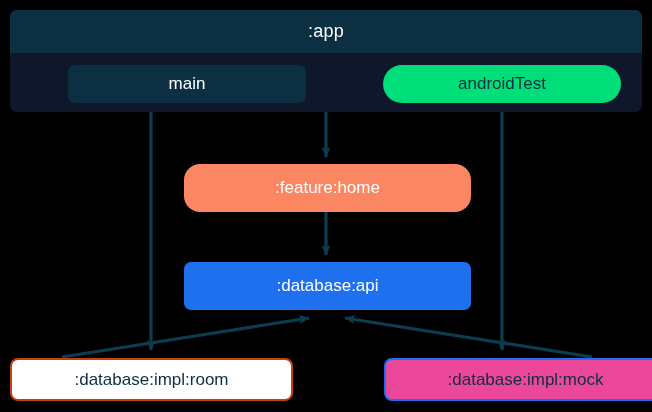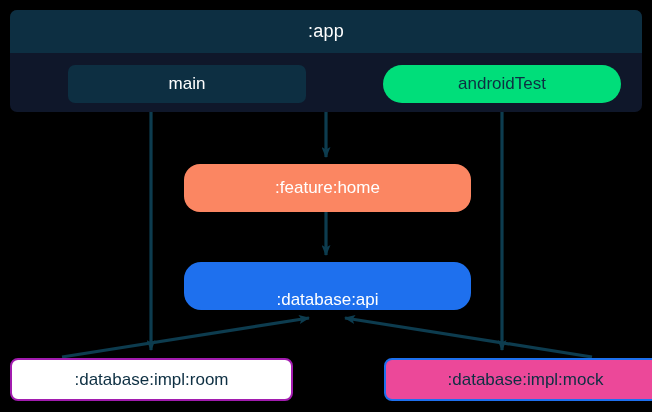--- a/index.html
+++ b/index.html
@@ -96,34 +96,33 @@
     border-radius: 16px;
     background: #fb8662;
     color: #ffffff;
     font-size: 17px;
   }
   #node-database-api {
     left: 184px;
     top: 262px;
     width: 287px;
     height: 48px;
-    border-radius: 17px;
+    border-radius: 7px;
     background: #1e70ee;
     color: #ffffff;
     font-size: 17px;
-    align-items: flex-end;
   }
   #node-database-impl-room {
     left: 10px;
     top: 358px;
     width: 283px;
     height: 43px;
     border-radius: 8px;
     background: #ffffff;
-    border: 2px solid #a21caf;
+    border: 2px solid #c2410c;
     color: #0d2f42;
     font-size: 17px;
   }
   #node-database-impl-mock {
     left: 360px;
     top: 358px;
     width: 283px;
     height: 43px;
     border-radius: 8px;
     background: #ec4899;

